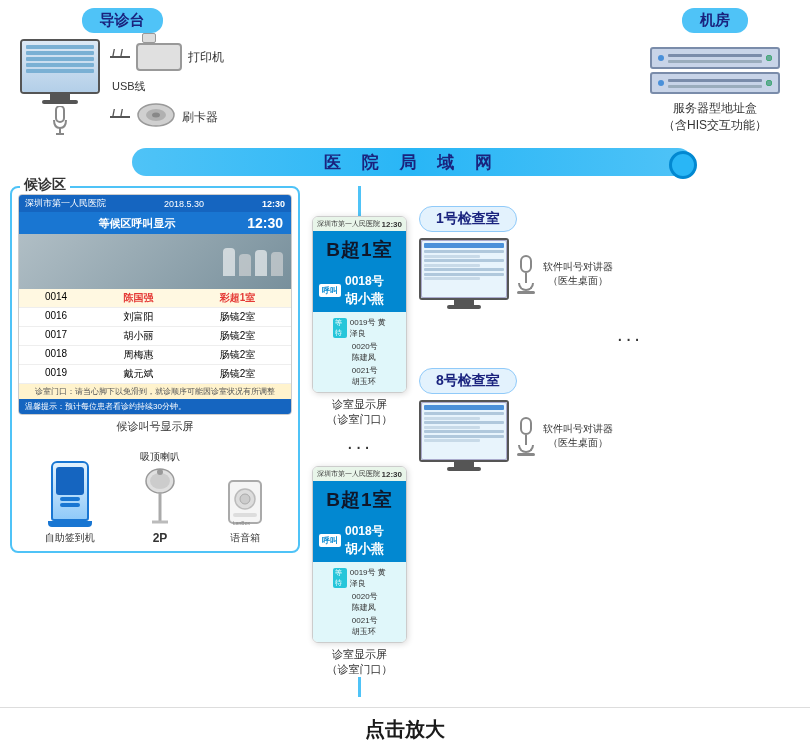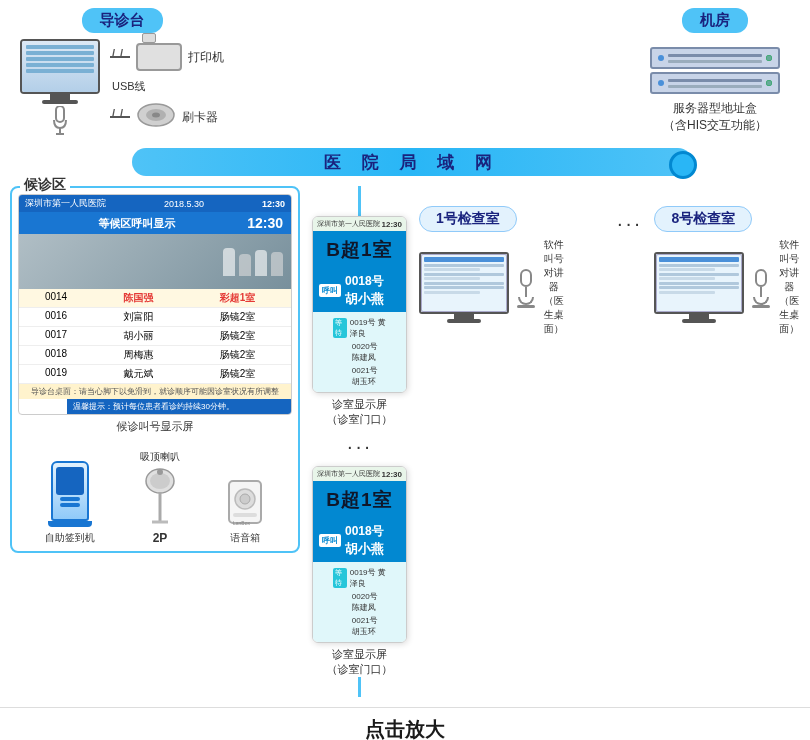--- a/index.html
+++ b/index.html
@@ -185,21 +185,20 @@
       font-size: 8px;
       color: #555;
       padding: 2px 6px;
       text-align: center;
     }
     .ws-ticker {
       background: #1565c0;
       color: #fff;
       font-size: 8px;
       padding: 2px 6px;
-      margin-left: 48px;
     }
 
     
     .waiting-devices {
       display: flex;
       justify-content: space-around;
       margin-top: 10px;
       align-items: flex-end;
       padding: 0 4px;
     }
@@ -425,21 +424,21 @@
       display: flex;
       align-items: flex-start;
       padding: 0 10px;
       gap: 0;
       position: relative;
     }
 
     
     .exam-rooms-col {
       display: flex;
-      flex-direction: row;
+      flex-direction: column;
       gap: 12px;
       flex: 1;
     }
 
     .room-header {
       background: #e3f2fd;
       border: 1.5px solid #90caf9;
       border-radius: 14px;
       padding: 3px 16px;
       font-size: 14px;
@@ -681,21 +680,21 @@
           <span>周梅惠</span>
           <span>肠镜2室</span>
       </div>
       <div class="ws-row">
         <span>0019</span>
           <span>戴元斌</span>
           <span>肠镜2室</span>
       </div>
 
       <div class="ws-notice">
-        <span>导诊台桌面</span>：请当心脚下以免滑到，就诊顺序可能因诊室状况有所调整
+        <span>诊室门口</span>：请当心脚下以免滑到，就诊顺序可能因诊室状况有所调整
       </div>
 
       <div class="ws-ticker">温馨提示：预计每位患者看诊约持续30分钟。</div>
     </div>
 
     <div style="font-size:11px; color:#333; text-align:center; margin-top:4px;">候诊叫号显示屏</div>
 
     <div class="waiting-devices">
 
       <div class="kiosk">

